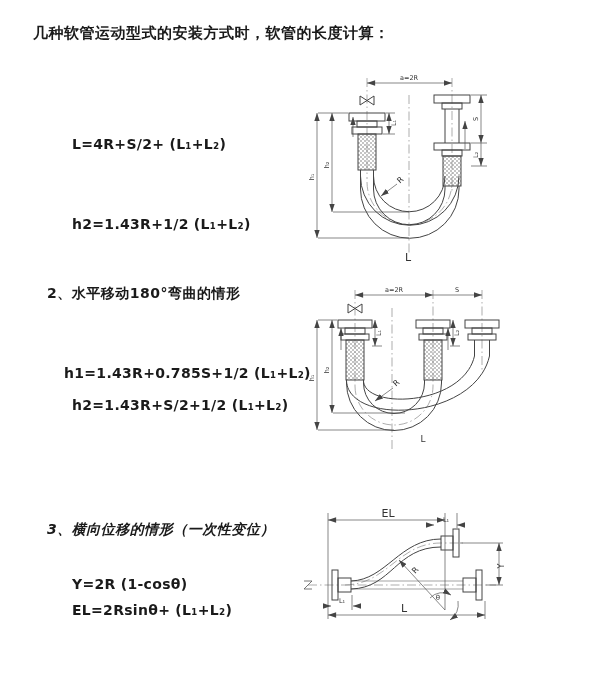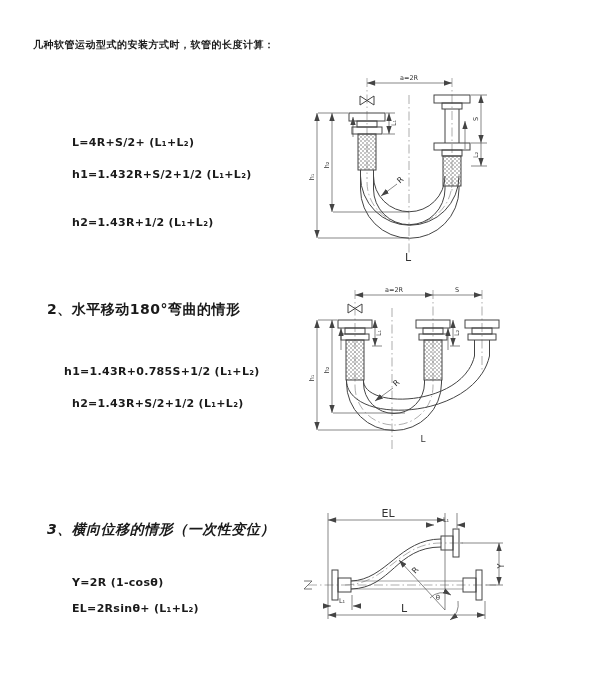--- a/index.html
+++ b/index.html
@@ -1,37 +1,36 @@
 <!DOCTYPE html>
 <html><head>
 <meta charset="utf-8">
 <style>
   html,body{margin:0;padding:0;background:#e8e8e8;}
   .page{
     position:relative;width:600px;height:675px;background:#ffffff;
     font-family:"DejaVu Sans","Liberation Sans",sans-serif;color:#1a1a1a;
     overflow:hidden;box-shadow:0 0 4px rgba(0,0,0,.2);
   }
-  .title{position:absolute;left:33px;top:24px;font-size:10px;font-weight:bold;letter-spacing:.5px;margin-top:14px;}
+  .title{position:absolute;left:33px;top:24px;font-size:15px;font-weight:bold;letter-spacing:.5px;}
   .heading{position:absolute;font-size:14px;font-weight:bold;letter-spacing:.5px;}
-  .formula{position:absolute;font-size:11px;font-weight:bold;letter-spacing:.3px;white-space:pre;}
+  .formula{position:absolute;font-size:14px;font-weight:bold;letter-spacing:.3px;white-space:pre;}
   .diagram{position:absolute;}
   svg text{font-family:"DejaVu Sans","Liberation Sans",sans-serif;fill:#333;}
   .dimtxt{font-size:6.5px;}
   .bigtxt{font-size:11px;}
 </style>
 </head>
 <body>
 
 <div class="page">
 
   <div class="title">几种软管运动型式的安装方式时，软管的长度计算：</div>
 
   <div class="formula" style="left:72px;top:136px;">L=4R+S/2+ (L₁+L₂)</div>
-  <div class="formula" style="left:72px;top:168px;">h1=1.432R+S/2+1/2 (L₁+L₂)</div>
   <div class="formula" style="left:72px;top:216px;">h2=1.43R+1/2 (L₁+L₂)</div>
 
   <svg class="diagram" style="left:305px;top:65px;" width="290" height="200" viewBox="0 0 290 200">
     <defs>
       <pattern id="braid1" width="4" height="4" patternUnits="userSpaceOnUse">
         <path d="M0,4 L4,0 M0,0 L4,4" stroke="#888" stroke-width="0.5"></path>
       </pattern>
       <marker id="d1ae" viewBox="0 0 10 6" refX="9" refY="3" markerWidth="9" markerHeight="6" markerUnits="userSpaceOnUse" orient="auto">
           <polygon points="0,0 9,3 0,6" fill="#444"></polygon>
         </marker>
@@ -94,21 +93,21 @@
     <text x="104" y="15" text-anchor="middle" class="dimtxt">a=2R</text>
     <text transform="translate(91,58) rotate(-90)" text-anchor="middle" class="dimtxt">L₁</text>
     <text transform="translate(173,54) rotate(-90)" text-anchor="middle" class="dimtxt">S</text>
     <text transform="translate(173,90) rotate(-90)" text-anchor="middle" class="dimtxt">L₂</text>
     <text transform="translate(9,112) rotate(-90)" text-anchor="middle" class="dimtxt">h₁</text>
     <text transform="translate(24,100) rotate(-90)" text-anchor="middle" class="dimtxt">h₂</text>
     <text transform="translate(97,117) rotate(-42)" text-anchor="middle" style="font-size:8px">R</text>
     <text x="103" y="196" text-anchor="middle" class="bigtxt">L</text>
   </svg>
 
-  <div class="heading" style="left:47px;top:301px;">2、水平移动180°弯曲的情形</div>
+  <div class="heading" style="left:47px;top:285px;">2、水平移动180°弯曲的情形</div>
   <div class="formula" style="left:64px;top:365px;">h1=1.43R+0.785S+1/2 (L₁+L₂)</div>
   <div class="formula" style="left:72px;top:397px;">h2=1.43R+S/2+1/2 (L₁+L₂)</div>
 
   <svg class="diagram" style="left:305px;top:278px;" width="290" height="190" viewBox="0 0 290 190">
     <defs>
       <pattern id="braid2" width="4" height="4" patternUnits="userSpaceOnUse">
         <path d="M0,4 L4,0 M0,0 L4,4" stroke="#888" stroke-width="0.5"></path>
       </pattern>
       <marker id="d2ae" viewBox="0 0 10 6" refX="9" refY="3" markerWidth="9" markerHeight="6" markerUnits="userSpaceOnUse" orient="auto">
           <polygon points="0,0 9,3 0,6" fill="#444"></polygon>

